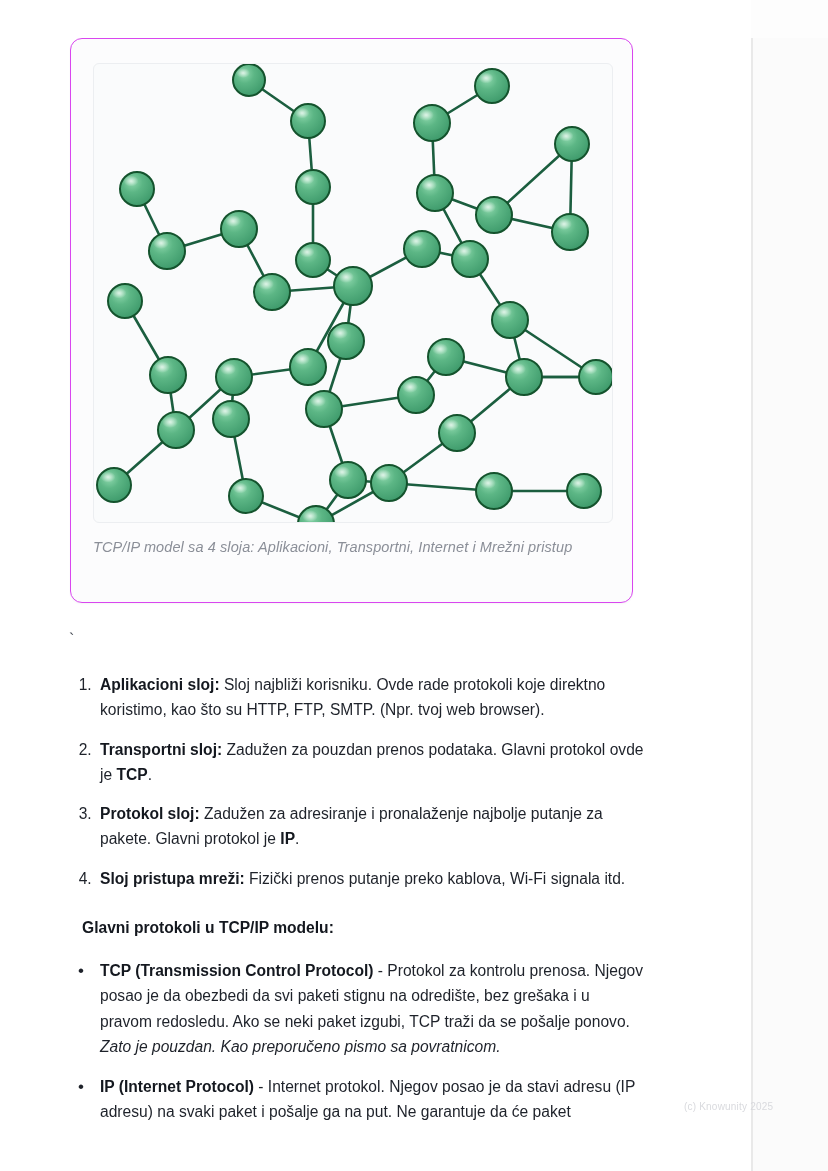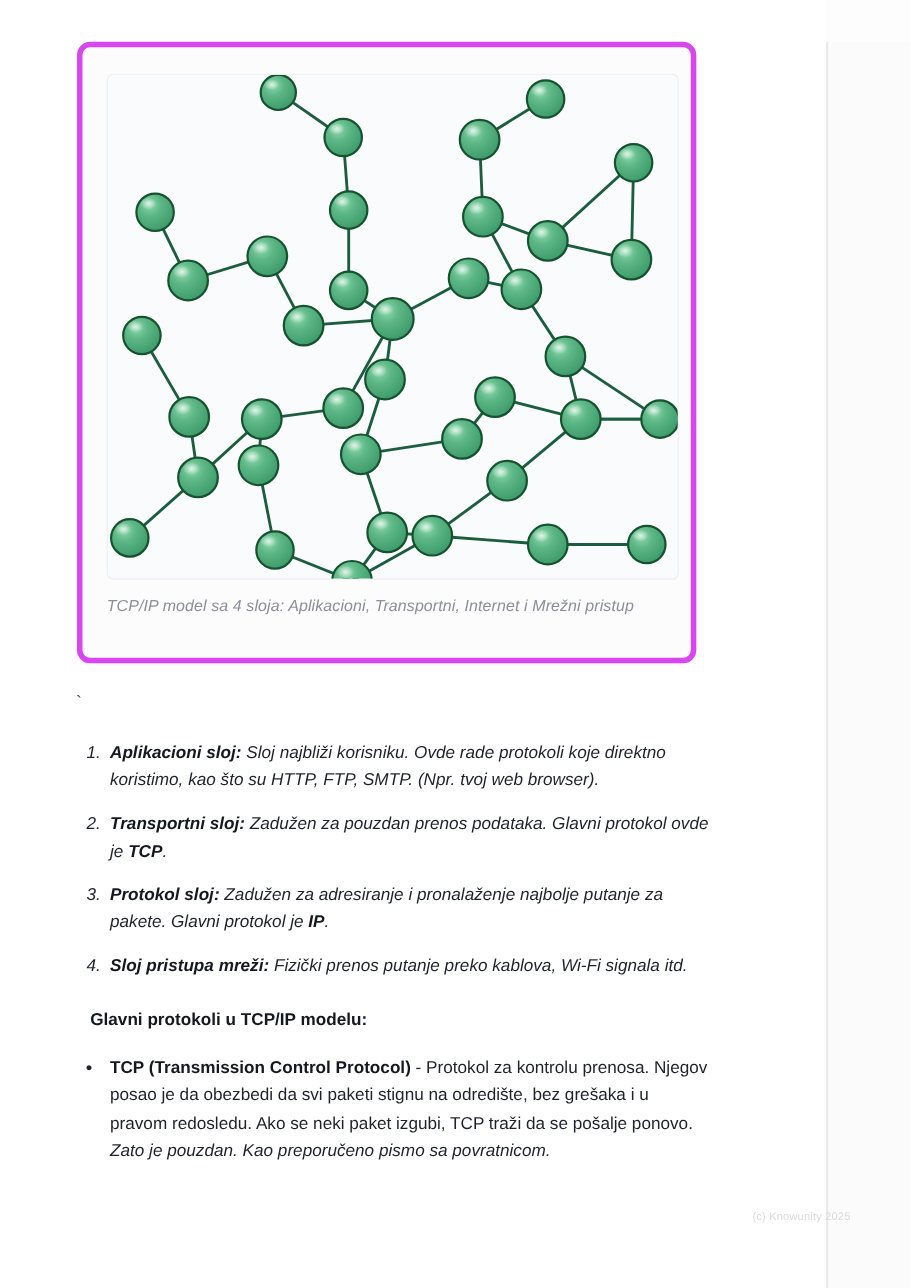--- a/index.html
+++ b/index.html
@@ -48,21 +48,21 @@
   }
 
   
   #image-card {
     position: absolute;
     left: 70px;
     top: 38px;
     width: 563px;
     height: 565px;
     background: #fcfcfd;
-    border: 5px solid #d946ef;
+    border: 1px solid #d946ef;
     border-radius: 12px;
     box-shadow: 0 1px 2px rgba(16,24,40,0.04);
   }
   #diagram-frame {
     position: absolute;
     left: 22px;
     top: 24px;
     width: 520px;
     height: 460px;
     background: #fafbfc;
@@ -102,21 +102,20 @@
     width: 580px;
     color: #1e222a;
     font-size: 15.6px;
     line-height: 1.62;
   }
 
   ol.numlist {
     margin: 0;
     padding-left: 30px;
     list-style-position: outside;
-    font-style: italic;
   }
   ol.numlist > li {
     margin-bottom: 14px;
     padding-left: 4px;
   }
   ol.numlist > li::marker { color: #1e222a; font-size: 15.6px; }
 
   h3.section-title {
     margin: 24px 0 18px 16px;
     font-size: 15.6px;
@@ -407,19 +406,22 @@
         <b>Sloj pristupa mreži:</b><span> Fizički prenos putanje preko kablova, Wi-Fi signala itd.</span>
       </li>
     </ol>
 
     <h3 class="section-title">Glavni protokoli u TCP/IP modelu:</h3>
 
     <ul class="bullist">
       <li>
         <b>TCP (Transmission Control Protocol)</b><span> - Protokol za kontrolu prenosa. Njegov posao je da obezbedi da svi paketi stignu na odredište, bez grešaka i u pravom redosledu. Ako se neki paket izgubi, TCP traži da se pošalje ponovo. </span><i>Zato je pouzdan. Kao preporučeno pismo sa povratnicom.</i>
       </li>
+      <li>
+        <b>IP (Internet Protocol)</b><span> - Internet protokol. Njegov posao je da stavi adresu (IP adresu) na svaki paket i pošalje ga na put. Ne garantuje da će paket</span>
+      </li>
     </ul>
 
   </div>
 
   <div id="watermark">(c) Knowunity 2025</div>
 
 </div>
 
 </body></html>

